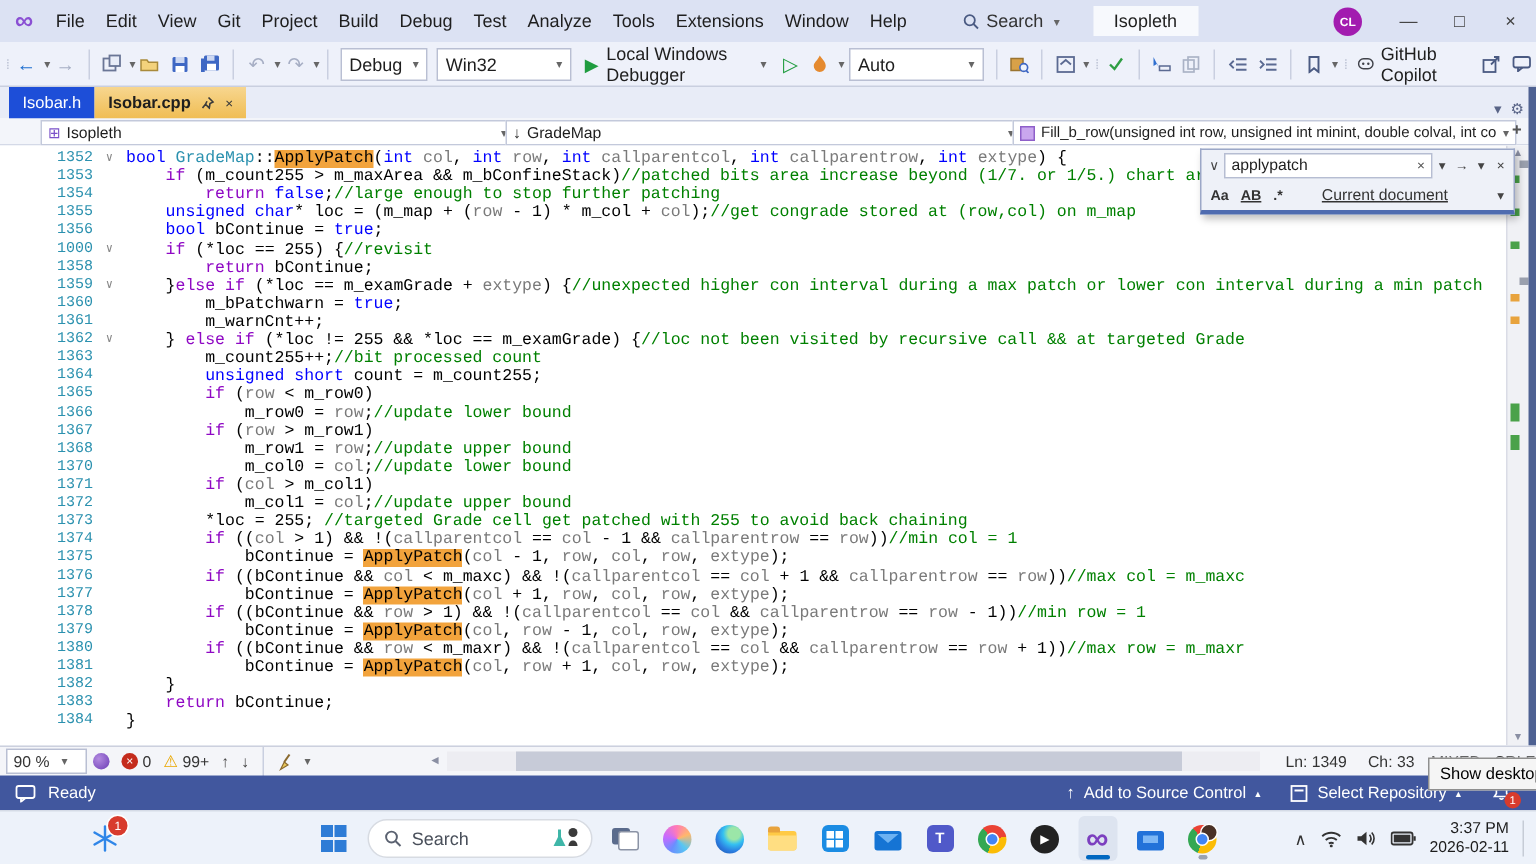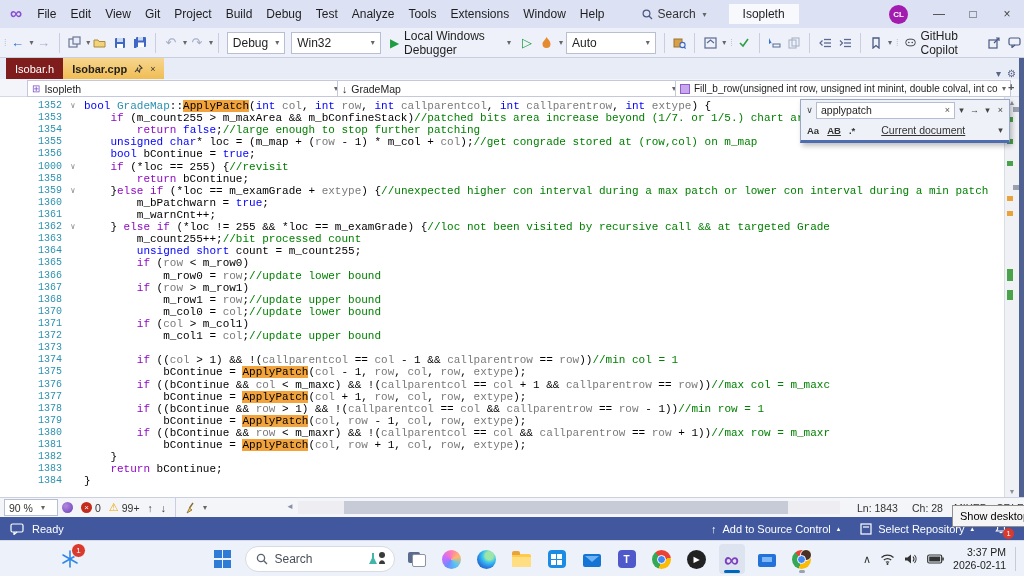--- a/index.html
+++ b/index.html
@@ -24,21 +24,21 @@
   .tsep{width:1px;height:20px;background:#c9cfe0;margin:0 5px;}
   .combo{background:#fff;border:1px solid #b9bfd3;height:20px;display:flex;align-items:center;
     padding:0 5px;font-size:12px;color:#1e1e1e;margin:0 3px;}
   .combo .car{margin-left:auto;}
   .runbtn{display:flex;align-items:center;gap:5px;margin:0 6px;color:#1e1e1e;}
   .play{color:#1f9c3f;font-size:12px;}
   .grip{color:#b7bdd0;font-size:9px;letter-spacing:1px;margin-left:4px;}
   
   #tabstrip{left:0;top:58px;width:1024px;height:21px;background:#e8ecf7;display:flex;align-items:flex-end;}
   .tab{height:21px;display:flex;align-items:center;padding:0 9px;font-size:11px;box-sizing:border-box;}
-  .tab-inactive{background:#7f1d1d;color:#fff;margin-left:6px;}
+  .tab-inactive{background:#1d4ed8;color:#fff;margin-left:6px;}
   .tab-active{background:linear-gradient(#f7d68f,#f0bd53);color:#1e1e1e;font-weight:bold;gap:7px;}
   .tab-ico{font-size:9px;font-weight:normal;color:#3a3a3a;}
   .strip-right{margin-left:auto;display:flex;align-items:center;gap:6px;padding-right:8px;color:#5a6residual;color:#596487;font-size:10px;}
   
   #navbar{left:0;top:79px;width:1024px;height:18px;background:#f3f5fa;border-bottom:1px solid #d4d9e7;box-sizing:border-box;}
   .nav-combo{position:absolute;top:1px;height:15px;background:#fff;border:1px solid #c3c9db;
     display:flex;align-items:center;font-size:10.5px;color:#1e1e1e;padding:0 4px;gap:4px;white-space:nowrap;overflow:hidden;}
   .nav-combo .car{margin-left:auto;flex:none;}
   .nc-ico{color:#7b52c9;font-size:10px;flex:none;}
   .cube{width:8px;height:8px;background:#c9a7ee;border:1px solid #8e5fc9;flex:none;}
@@ -374,21 +374,21 @@
       <div class="crow"><span class="ln">1362</span><span class="fold">∨</span><span class="ct"><span class="tk-n">    } </span><span class="tk-v">else</span><span class="tk-n"> </span><span class="tk-v">if</span><span class="tk-n"> (*loc != 255 &amp;&amp; *loc == m_examGrade) {</span><span class="tk-g">//loc not been visited by recursive call &amp;&amp; at targeted Grade</span></span></div>
       <div class="crow"><span class="ln">1363</span><span class="fold"></span><span class="ct"><span class="tk-n">        m_count255++;</span><span class="tk-g">//bit processed count</span></span></div>
       <div class="crow"><span class="ln">1364</span><span class="fold"></span><span class="ct"><span class="tk-n">        </span><span class="tk-b">unsigned</span><span class="tk-n"> </span><span class="tk-b">short</span><span class="tk-n"> count = m_count255;</span></span></div>
       <div class="crow"><span class="ln">1365</span><span class="fold"></span><span class="ct"><span class="tk-n">        </span><span class="tk-v">if</span><span class="tk-n"> (</span><span class="tk-y">row</span><span class="tk-n"> &lt; m_row0)</span></span></div>
       <div class="crow"><span class="ln">1366</span><span class="fold"></span><span class="ct"><span class="tk-n">            m_row0 = </span><span class="tk-y">row</span><span class="tk-n">;</span><span class="tk-g">//update lower bound</span></span></div>
       <div class="crow"><span class="ln">1367</span><span class="fold"></span><span class="ct"><span class="tk-n">        </span><span class="tk-v">if</span><span class="tk-n"> (</span><span class="tk-y">row</span><span class="tk-n"> &gt; m_row1)</span></span></div>
       <div class="crow"><span class="ln">1368</span><span class="fold"></span><span class="ct"><span class="tk-n">            m_row1 = </span><span class="tk-y">row</span><span class="tk-n">;</span><span class="tk-g">//update upper bound</span></span></div>
       <div class="crow"><span class="ln">1370</span><span class="fold"></span><span class="ct"><span class="tk-n">            m_col0 = </span><span class="tk-y">col</span><span class="tk-n">;</span><span class="tk-g">//update lower bound</span></span></div>
       <div class="crow"><span class="ln">1371</span><span class="fold"></span><span class="ct"><span class="tk-n">        </span><span class="tk-v">if</span><span class="tk-n"> (</span><span class="tk-y">col</span><span class="tk-n"> &gt; m_col1)</span></span></div>
       <div class="crow"><span class="ln">1372</span><span class="fold"></span><span class="ct"><span class="tk-n">            m_col1 = </span><span class="tk-y">col</span><span class="tk-n">;</span><span class="tk-g">//update upper bound</span></span></div>
-      <div class="crow"><span class="ln">1373</span><span class="fold"></span></div>
+      <div class="crow"><span class="ln">1373</span><span class="fold"></span><span class="ct"><span class="tk-n">        *loc = 255; </span><span class="tk-g">//targeted Grade cell get patched with 255 to avoid back chaining</span></span></div>
       <div class="crow"><span class="ln">1374</span><span class="fold"></span><span class="ct"><span class="tk-n">        </span><span class="tk-v">if</span><span class="tk-n"> ((</span><span class="tk-y">col</span><span class="tk-n"> &gt; 1) &amp;&amp; !(</span><span class="tk-y">callparentcol</span><span class="tk-n"> == </span><span class="tk-y">col</span><span class="tk-n"> - 1 &amp;&amp; </span><span class="tk-y">callparentrow</span><span class="tk-n"> == </span><span class="tk-y">row</span><span class="tk-n">))</span><span class="tk-g">//min col = 1</span></span></div>
       <div class="crow"><span class="ln">1375</span><span class="fold"></span><span class="ct"><span class="tk-n">            bContinue = </span><span class="tk-h">ApplyPatch</span><span class="tk-n">(</span><span class="tk-y">col</span><span class="tk-n"> - 1, </span><span class="tk-y">row</span><span class="tk-n">, </span><span class="tk-y">col</span><span class="tk-n">, </span><span class="tk-y">row</span><span class="tk-n">, </span><span class="tk-y">extype</span><span class="tk-n">);</span></span></div>
       <div class="crow"><span class="ln">1376</span><span class="fold"></span><span class="ct"><span class="tk-n">        </span><span class="tk-v">if</span><span class="tk-n"> ((bContinue &amp;&amp; </span><span class="tk-y">col</span><span class="tk-n"> &lt; m_maxc) &amp;&amp; !(</span><span class="tk-y">callparentcol</span><span class="tk-n"> == </span><span class="tk-y">col</span><span class="tk-n"> + 1 &amp;&amp; </span><span class="tk-y">callparentrow</span><span class="tk-n"> == </span><span class="tk-y">row</span><span class="tk-n">))</span><span class="tk-g">//max col = m_maxc</span></span></div>
       <div class="crow"><span class="ln">1377</span><span class="fold"></span><span class="ct"><span class="tk-n">            bContinue = </span><span class="tk-h">ApplyPatch</span><span class="tk-n">(</span><span class="tk-y">col</span><span class="tk-n"> + 1, </span><span class="tk-y">row</span><span class="tk-n">, </span><span class="tk-y">col</span><span class="tk-n">, </span><span class="tk-y">row</span><span class="tk-n">, </span><span class="tk-y">extype</span><span class="tk-n">);</span></span></div>
       <div class="crow"><span class="ln">1378</span><span class="fold"></span><span class="ct"><span class="tk-n">        </span><span class="tk-v">if</span><span class="tk-n"> ((bContinue &amp;&amp; </span><span class="tk-y">row</span><span class="tk-n"> &gt; 1) &amp;&amp; !(</span><span class="tk-y">callparentcol</span><span class="tk-n"> == </span><span class="tk-y">col</span><span class="tk-n"> &amp;&amp; </span><span class="tk-y">callparentrow</span><span class="tk-n"> == </span><span class="tk-y">row</span><span class="tk-n"> - 1))</span><span class="tk-g">//min row = 1</span></span></div>
       <div class="crow"><span class="ln">1379</span><span class="fold"></span><span class="ct"><span class="tk-n">            bContinue = </span><span class="tk-h">ApplyPatch</span><span class="tk-n">(</span><span class="tk-y">col</span><span class="tk-n">, </span><span class="tk-y">row</span><span class="tk-n"> - 1, </span><span class="tk-y">col</span><span class="tk-n">, </span><span class="tk-y">row</span><span class="tk-n">, </span><span class="tk-y">extype</span><span class="tk-n">);</span></span></div>
       <div class="crow"><span class="ln">1380</span><span class="fold"></span><span class="ct"><span class="tk-n">        </span><span class="tk-v">if</span><span class="tk-n"> ((bContinue &amp;&amp; </span><span class="tk-y">row</span><span class="tk-n"> &lt; m_maxr) &amp;&amp; !(</span><span class="tk-y">callparentcol</span><span class="tk-n"> == </span><span class="tk-y">col</span><span class="tk-n"> &amp;&amp; </span><span class="tk-y">callparentrow</span><span class="tk-n"> == </span><span class="tk-y">row</span><span class="tk-n"> + 1))</span><span class="tk-g">//max row = m_maxr</span></span></div>
       <div class="crow"><span class="ln">1381</span><span class="fold"></span><span class="ct"><span class="tk-n">            bContinue = </span><span class="tk-h">ApplyPatch</span><span class="tk-n">(</span><span class="tk-y">col</span><span class="tk-n">, </span><span class="tk-y">row</span><span class="tk-n"> + 1, </span><span class="tk-y">col</span><span class="tk-n">, </span><span class="tk-y">row</span><span class="tk-n">, </span><span class="tk-y">extype</span><span class="tk-n">);</span></span></div>
       <div class="crow"><span class="ln">1382</span><span class="fold"></span><span class="ct"><span class="tk-n">    }</span></span></div>
       <div class="crow"><span class="ln">1383</span><span class="fold"></span><span class="ct"><span class="tk-n">    </span><span class="tk-v">return</span><span class="tk-n"> bContinue;</span></span></div>
@@ -457,22 +457,22 @@
     <svg width="13" height="12" viewBox="0 0 13 12">
       <line x1="8" y1="1" x2="4.5" y2="6" stroke="#8a6a2f" stroke-width="1.4"></line>
       <path d="M2 11 L7 8 L4.5 6 Z" fill="#e8c75a" stroke="#8a6a2f" stroke-width="0.8"></path>
     </svg>
     <span class="car">▾</span>
   </span>
   <span class="abs" style="left:286px;top:4px;font-size:8px;color:#8a8fa3;">◄</span>
   <div class="htrack">
       <div class="hthumb"></div>
     </div>
-  <span class="eb-right" style="left:857px;">Ln: 1843</span>
-  <span class="eb-right" style="left:912px;">Ch: 28</span>
+  <span class="eb-right" style="left:857px;">Ln: 1349</span>
+  <span class="eb-right" style="left:912px;">Ch: 33</span>
   <span class="eb-right" style="left:954px;">MIXED</span>
   <span class="eb-right" style="left:996px;">CRLF</span>
 </div>
 
 <div class="abs" id="tooltip">Show desktop</div>
 
 <div class="abs" id="statusbar">
   <div class="sb-left">
     <svg width="14" height="12" viewBox="0 0 14 12">
       <rect x="1" y="1" width="12" height="8" rx="1.5" fill="none" stroke="#fff" stroke-width="1.2"></rect>

